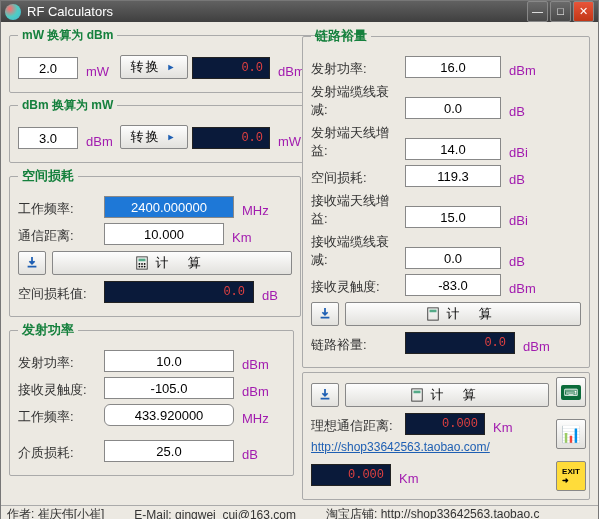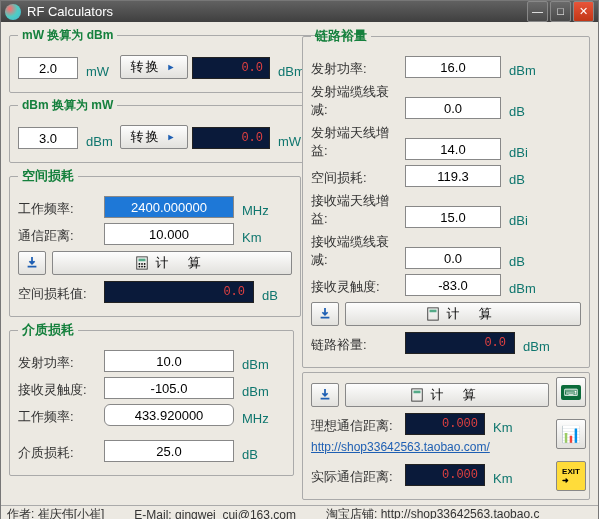--- a/index.html
+++ b/index.html
@@ -15,21 +15,21 @@
 .col { display: flex; flex-direction: column; gap: 4px; }
 .col-left { width: 285px; }
 .col-right { flex: 1; }
 fieldset { border: 1px solid #aaa; border-radius: 2px; padding: 6px 8px 8px; background: #ece9e2; }
 legend { font-size: 13px; padding: 0 4px; color: #15803d; font-weight: bold; }
 .row { display: flex; align-items: flex-end; margin: 5px 0; gap: 4px; }
 .lbl { width: 82px; color: #333; }
 .lbl-w { width: 90px; color: #333; }
 input.val { width: 96px; height: 22px; text-align: center; border: 1px solid #888; background: #fff; font-family: Arial; font-size: 13px; }
 input.val.sel { background: #1e78d7; color: #fff; }
-.unit { width: 30px; color: #0f766e; margin-left: 4px; }
+.unit { width: 30px; color: #a21caf; margin-left: 4px; }
 .btn { height: 24px; background: linear-gradient(#fdfdfd, #e2e1dd); border: 1px solid #888; border-radius: 2px; cursor: pointer; display: inline-flex; align-items: center; justify-content: center; gap: 6px; font-family: "SimSun"; font-size: 13px; }
 .btn-convert { width: 68px; letter-spacing: 2px; }
 .btn-calc { flex: 1; letter-spacing: 8px; }
 .btn-small { width: 28px; height: 24px; }
 .arrow-r::after { content: "►"; color: #1e5fb3; font-size: 9px; }
 .display { width: 78px; height: 22px; background: #0a1a3a; border: 1px solid #222; color: #e04040; font-family: "Courier New", monospace; font-size: 12px; text-align: right; padding: 0 6px; line-height: 20px; }
 .display-wide { width: 150px; height: 22px; background: #0a1a3a; border: 1px solid #222; color: #e04040; font-family: "Courier New", monospace; font-size: 12px; text-align: right; padding: 0 8px; line-height: 20px; }
 .icon-dl { width: 14px; height: 14px; color: #1e5fb3; }
 .icon-calc { width: 14px; height: 14px; }
 .link { color: #1e5fb3; text-decoration: underline; font-family: Arial; font-size: 12px; }
@@ -87,21 +87,21 @@
 
       <fieldset>
         <legend>空间损耗</legend>
         <div class="row">
           <span class="lbl">工作频率:</span>
           <input class="val sel" style="width: 130px;" value="2400.000000">
           <span class="unit">MHz</span>
         </div>
         <div class="row">
           <span class="lbl">通信距离:</span>
-          <input class="val" style="width: 130px;" value="10.000">
+          <input class="val" style="width: 120px;" value="10.000">
           <span class="unit">Km</span>
         </div>
         <div class="row-calc">
           <button class="btn btn-small">
               <svg class="icon-dl" viewBox="0 0 16 16">
                 <path fill="#1e5fb3" d="M8 1v8M5 6l3 3 3-3M3 12h10" stroke="#1e5fb3" stroke-width="2"></path>
               </svg>
             </button>
           <button class="btn btn-calc">
               <svg class="icon-calc" viewBox="0 0 16 16">
@@ -118,21 +118,21 @@
             </button>
         </div>
         <div class="row">
           <span class="lbl">空间损耗值:</span>
           <div class="display-wide">0.0</div>
           <span class="unit">dB</span>
         </div>
       </fieldset>
 
       <fieldset>
-        <legend>介质损耗</legend>
+        <legend>发射功率</legend>
         <div class="row">
           <span class="lbl">发射功率:</span>
           <input class="val" style="width: 130px;" value="10.0">
           <span class="unit">dBm</span>
         </div>
         <div class="row">
           <span class="lbl">接收灵触度:</span>
           <input class="val" style="width: 130px;" value="-105.0">
           <span class="unit">dBm</span>
         </div>
@@ -227,21 +227,20 @@
         </div>
         <div class="row">
             <span class="lbl-w">理想通信距离:</span>
             <div class="display" style="width:80px">0.000</div>
             <span class="unit">Km</span>
           </div>
         <div class="row">
             <a class="link">http://shop33642563.taobao.com/</a>
           </div>
         <div class="row" style="margin-top:10px">
-            <span class="lbl-w">实际通信距离:</span>
             <div class="display" style="width:80px">0.000</div>
             <span class="unit">Km</span>
           </div>
       </fieldset>
 
     </div>
 
     <div class="sidebtns">
       <div class="sbtn">
           <span style="font-size:10px;background:#0a6b3a;color:#fff;padding:2px 3px;border-radius:2px;">⌨</span>

